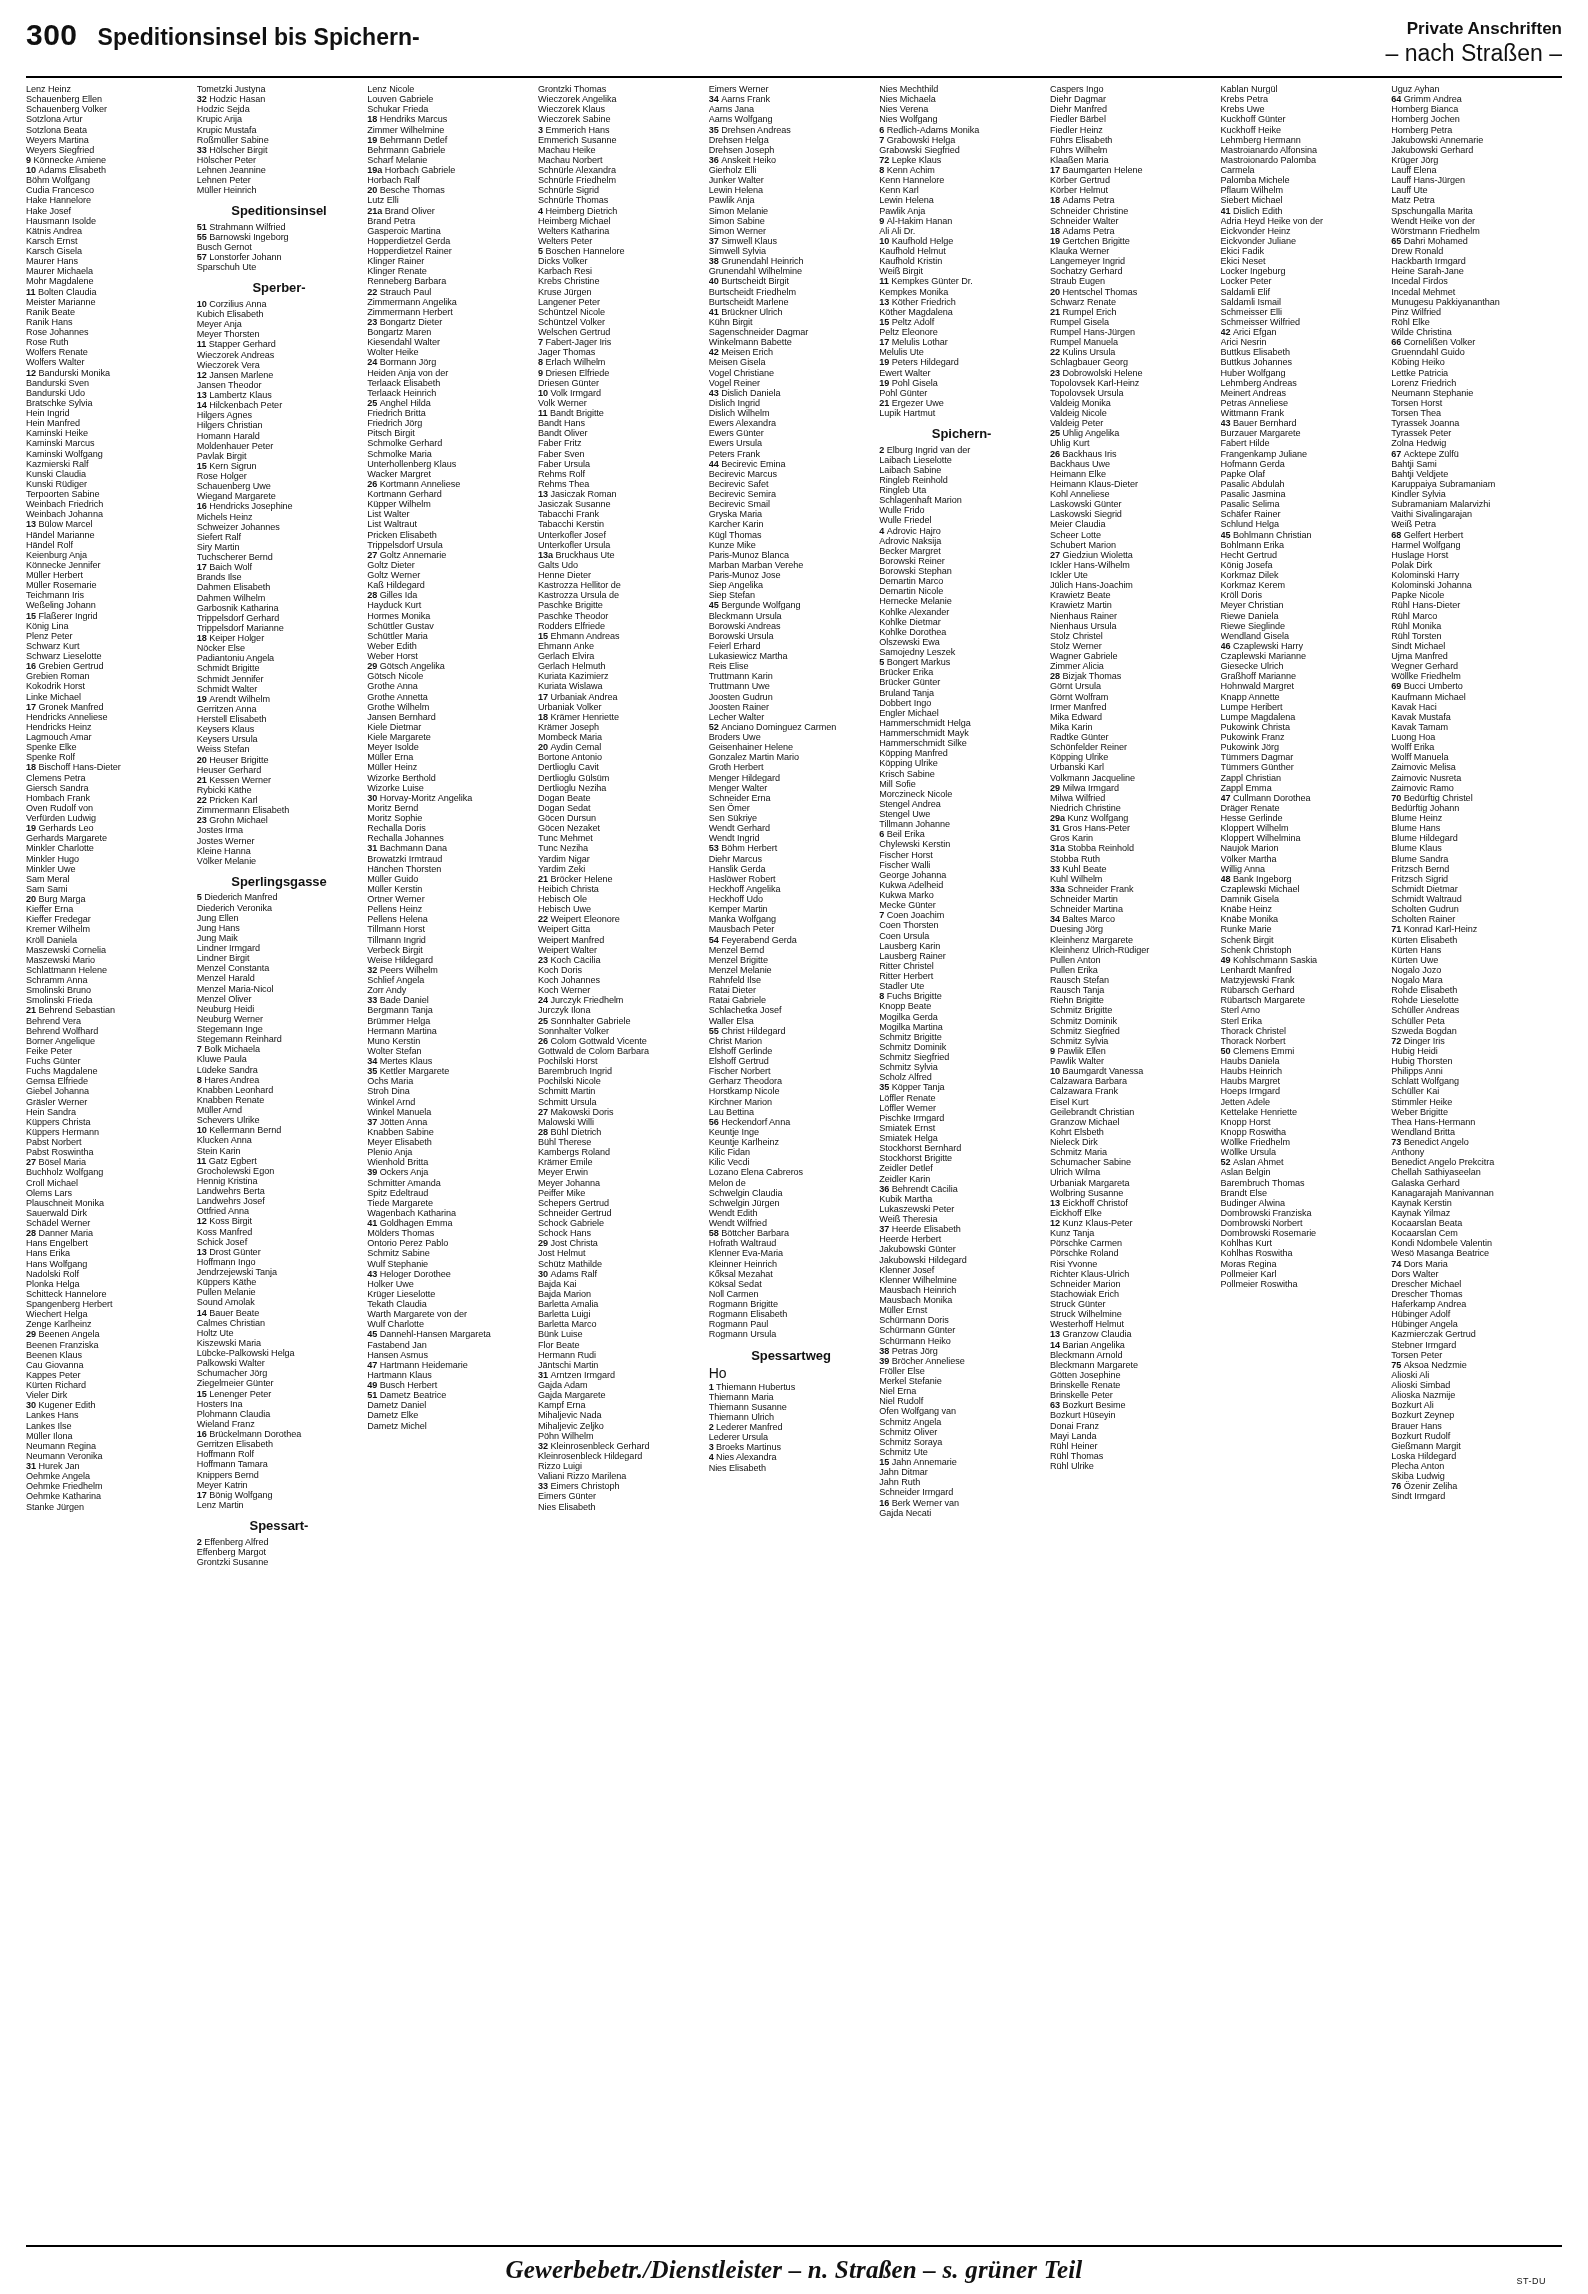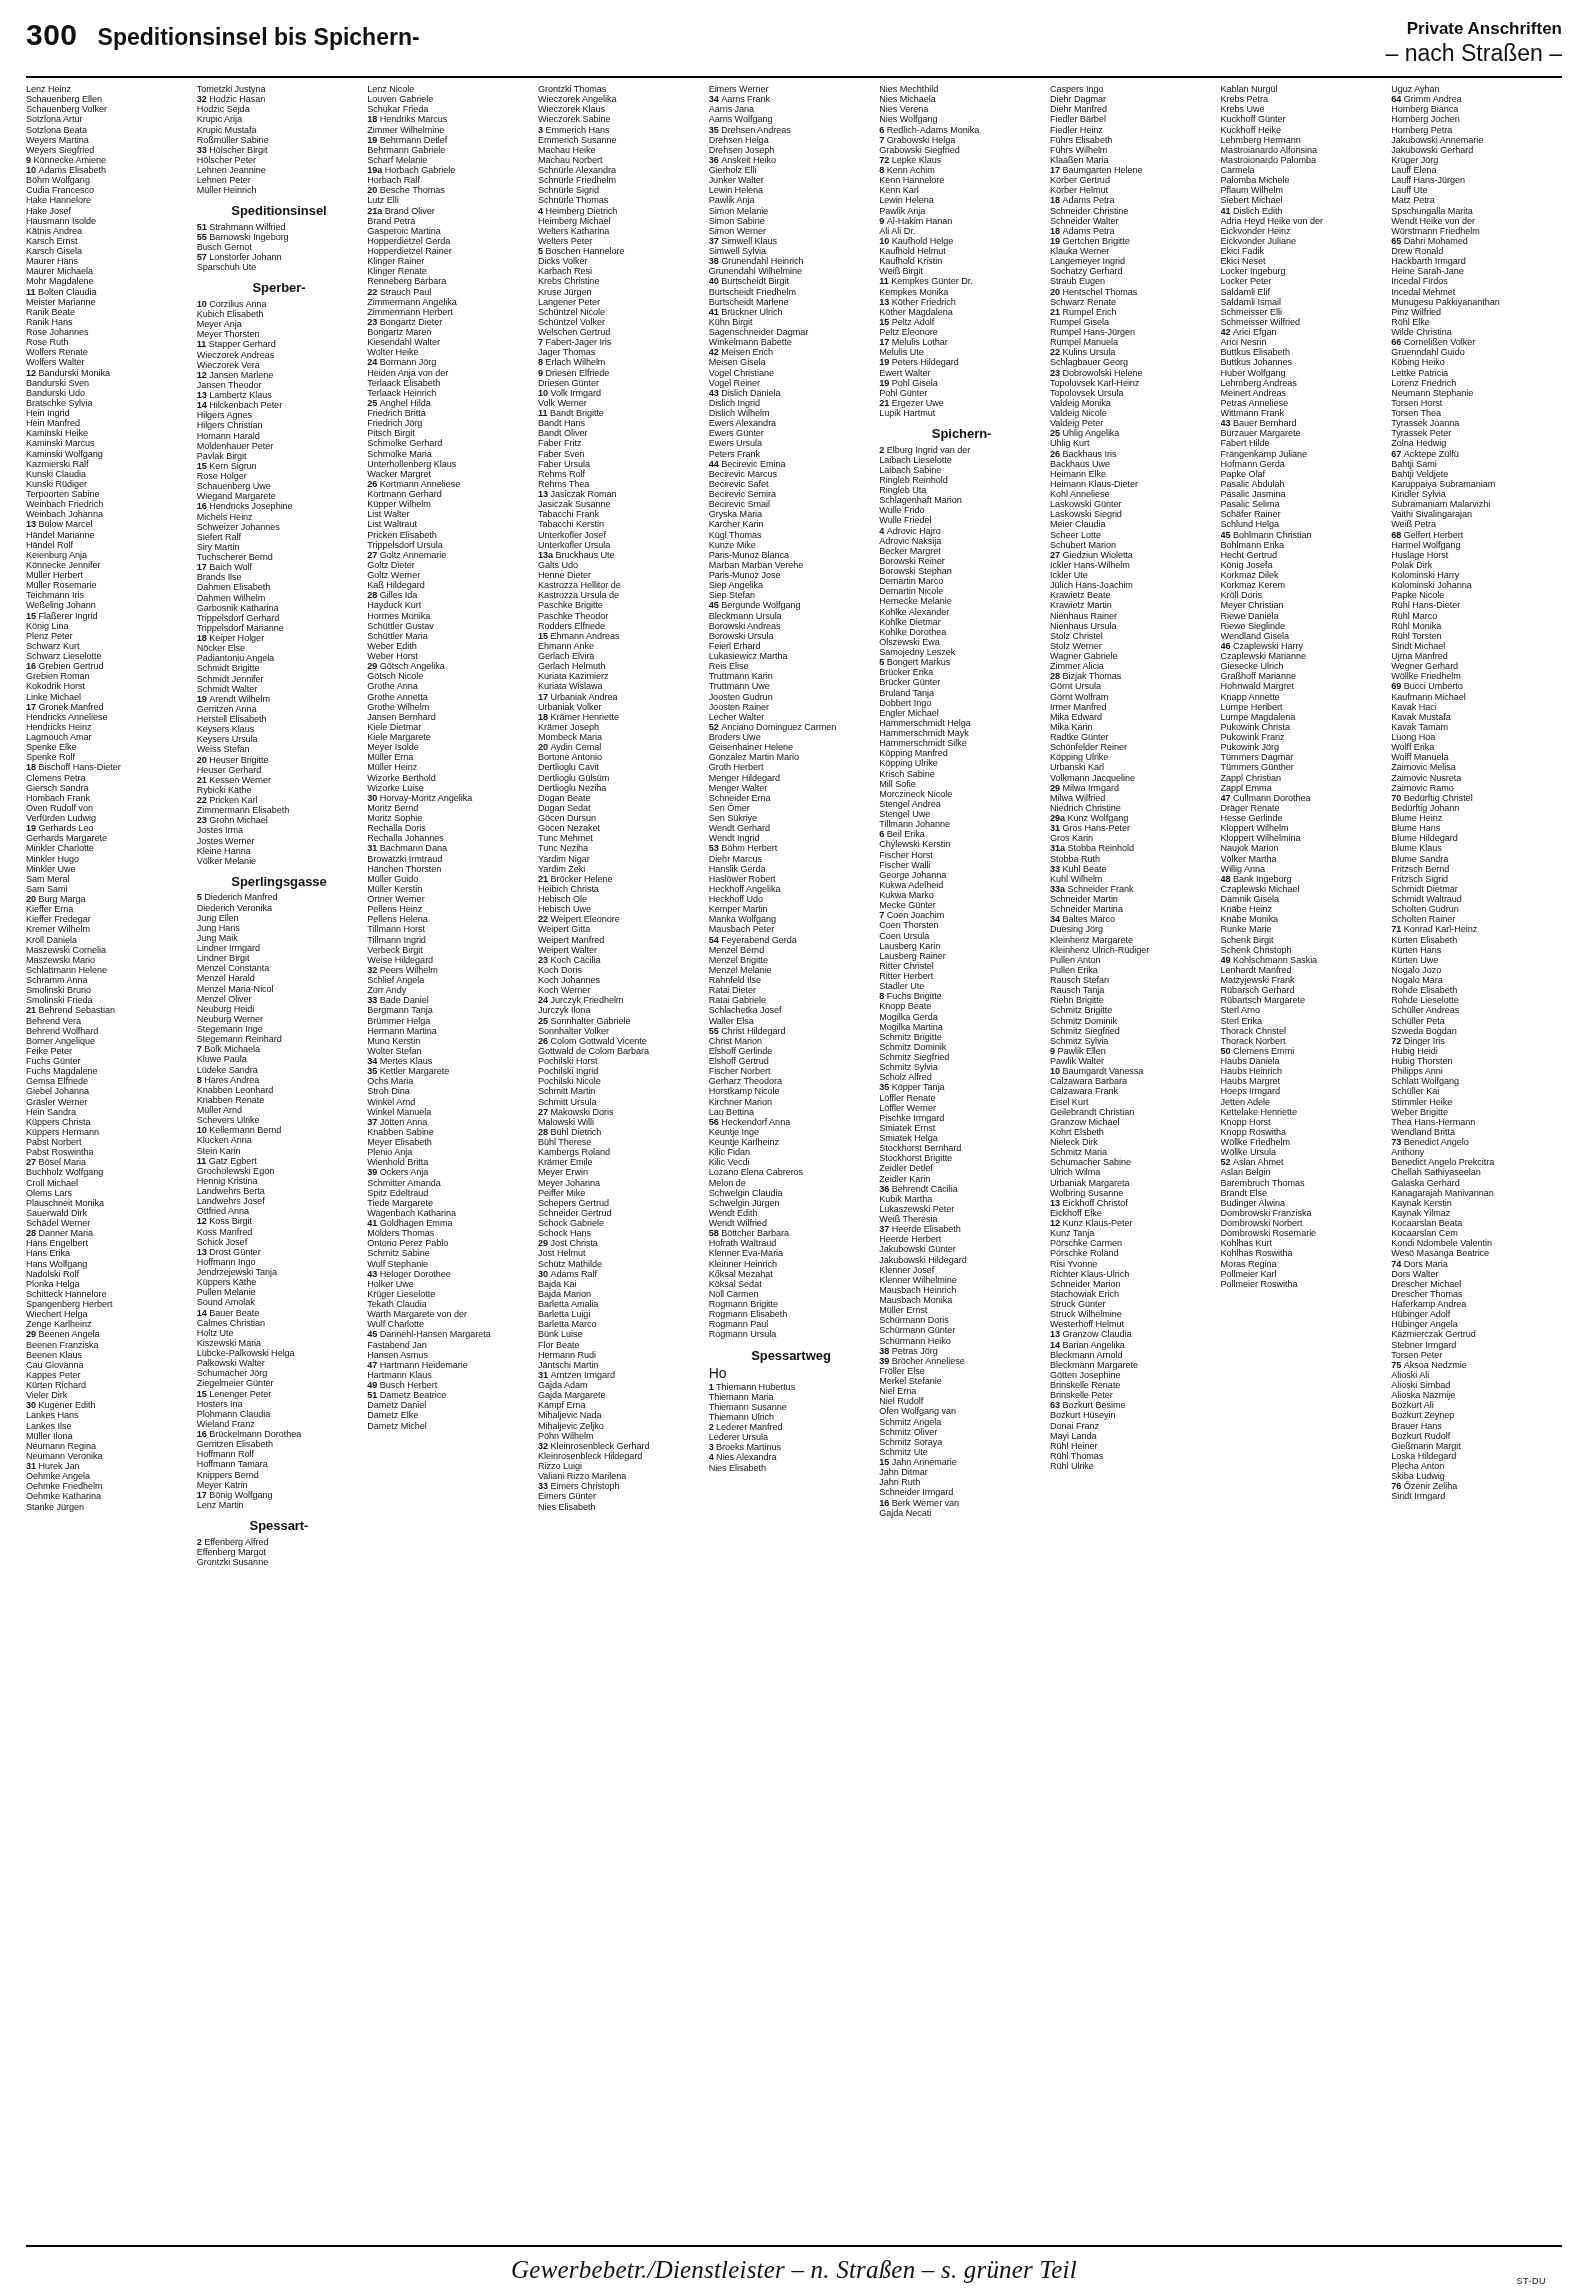--- a/index.html
+++ b/index.html
@@ -59,21 +59,21 @@
   .footer{
     position:absolute;
     left:26px;right:26px;bottom:10px;
     border-top:2px solid #000;
     padding-top:9px;
     display:flex;align-items:flex-end;justify-content:space-between;
   }
   .footer-text{
     font-family:"Liberation Serif", serif;
     font-style:italic;
-    font-weight:normal;
+    font-weight:bold;
     font-size:25px;
     letter-spacing:0.2px;
     width:100%;
     text-align:center;
   }
   .footer-code{
     position:absolute;right:16px;bottom:-2px;
     font-size:9px;letter-spacing:0.5px;
   }
 </style>
@@ -605,21 +605,21 @@
         <div class="entry">Koch Doris</div>
         <div class="entry">Koch Johannes</div>
         <div class="entry">Koch Werner</div>
         <div class="entry"><span class="num">24 </span>Jurczyk Friedhelm</div>
         <div class="entry">Jurczyk Ilona</div>
         <div class="entry"><span class="num">25 </span>Sonnhalter Gabriele</div>
         <div class="entry">Sonnhalter Volker</div>
         <div class="entry"><span class="num">26 </span>Colom Gottwald Vicente</div>
         <div class="entry">Gottwald de Colom Barbara</div>
         <div class="entry">Pochilski Horst</div>
-        <div class="entry">Pochilski Ingrid</div>
+        <div class="entry">Barembruch Ingrid</div>
         <div class="entry">Pochilski Nicole</div>
         <div class="entry">Schmitt Martin</div>
         <div class="entry">Schmitt Ursula</div>
         <div class="entry"><span class="num">27 </span>Makowski Doris</div>
         <div class="entry">Malowski Willi</div>
         <div class="entry"><span class="num">28 </span>Bühl Dietrich</div>
         <div class="entry">Bühl Therese</div>
         <div class="entry">Kambergs Roland</div>
         <div class="entry">Krämer Emile</div>
         <div class="entry">Meyer Erwin</div>

